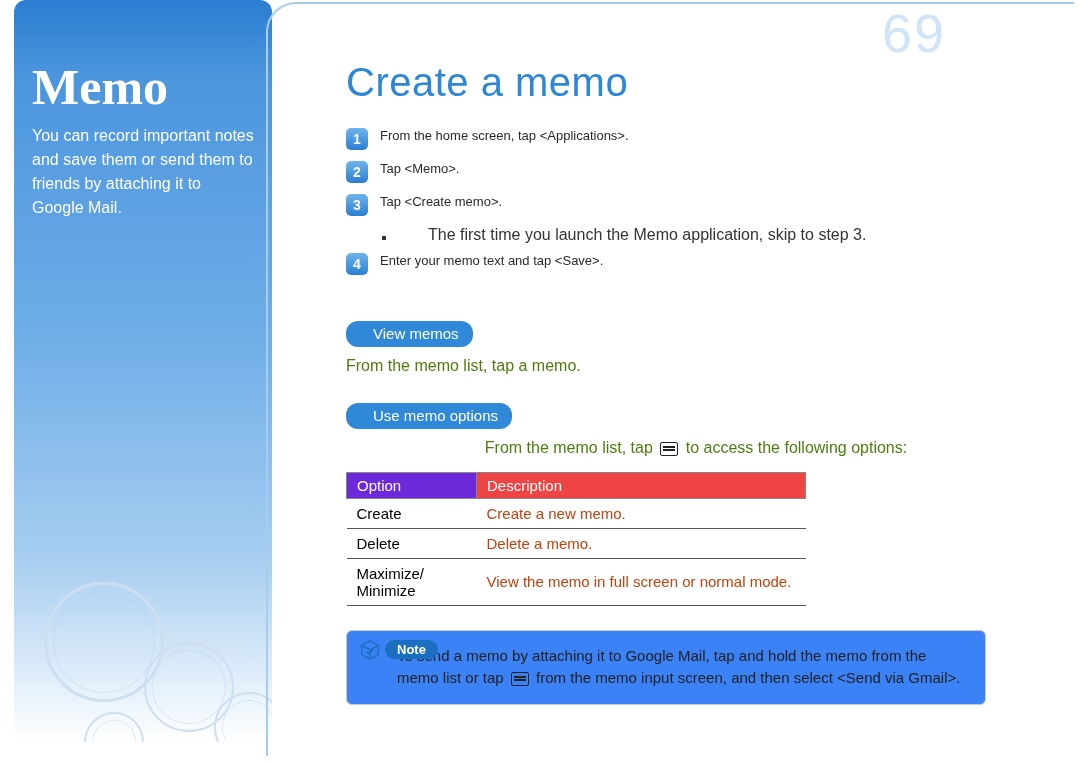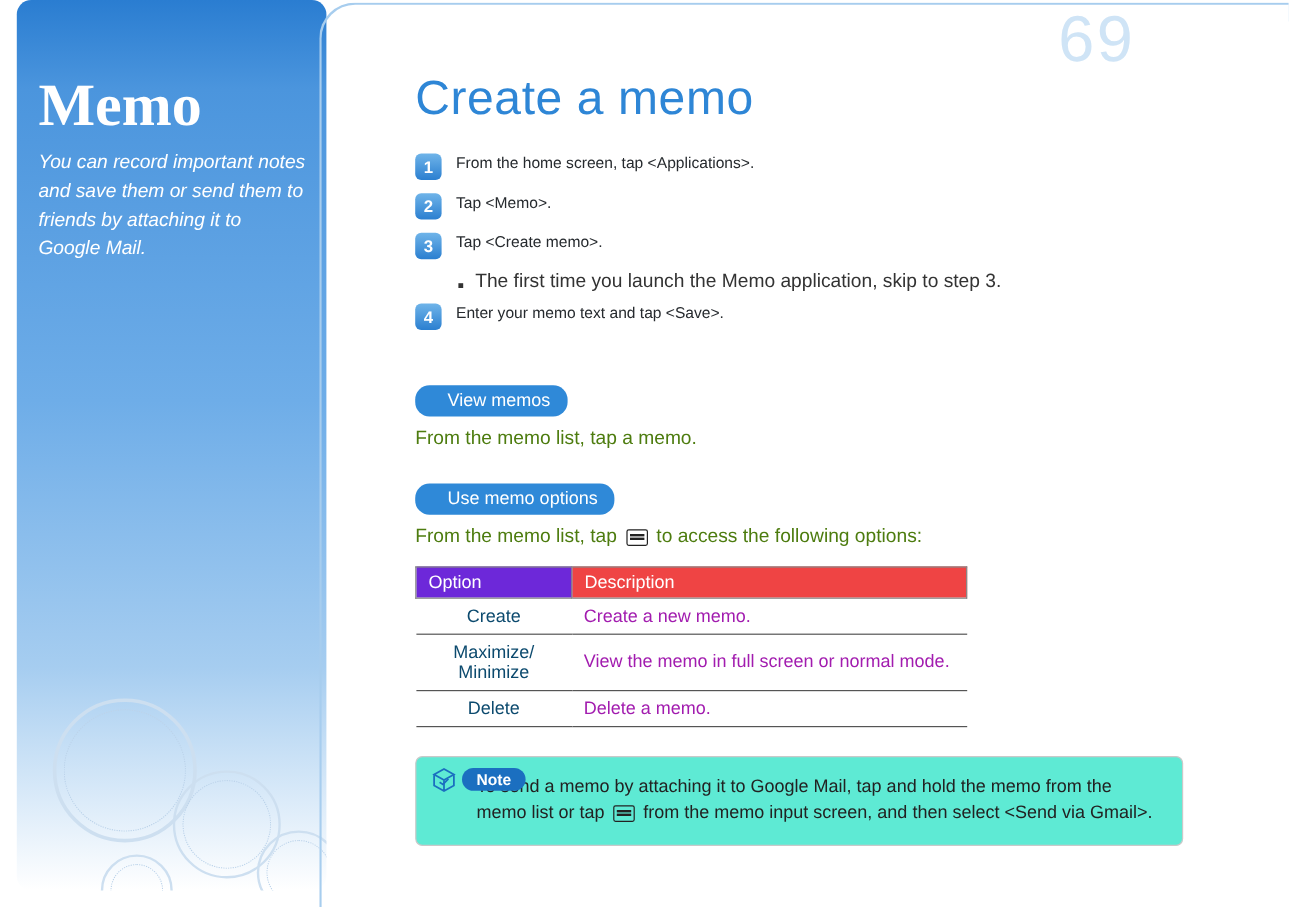--- a/index.html
+++ b/index.html
@@ -12,21 +12,21 @@
 
   
   .sidebar {
     position: absolute; left: 14px; top: 0; width: 258px; height: 742px;
     background: linear-gradient(180deg, #2a7dd1 0%, #4b95dd 10%, #6eade8 45%, #a6cdf0 75%, #ffffff 100%);
     border-radius: 12px 12px 12px 12px;
     padding: 58px 16px 16px 18px;
     overflow: hidden;
   }
   .sidebar-title { font-family: Georgia, 'Times New Roman', serif; font-size: 50px; color: #fff; font-weight: 700; margin-bottom: 8px; }
-  .sidebar-desc { font-size: 16px; color: #fff; line-height: 1.5; font-weight: 300; font-style: italic; }
+  .sidebar-desc { font-size: 16px; color: #fff; line-height: 1.5; font-weight: 300; }
 
   .circles { position: absolute; left: 60px; bottom: 40px; }
   .circle { position: absolute; border: 2px solid #cddff0; border-radius: 50%; }
   .circle::before { content:""; position:absolute; inset:6px; border:1px dotted #bcd3ea; border-radius:50%; }
   .c1 { width: 120px; height: 120px; left: -30px; top: -120px; border-width:3px; }
   .c2 { width: 90px; height: 90px; left: 70px; top: -60px; }
   .c3 { width: 70px; height: 70px; left: 140px; top: -10px; }
   .c4 { width: 60px; height: 60px; left: 10px; top: 10px; }
   .outline {
     position:absolute; left:266px; top:2px; width:808px; height:754px;
@@ -38,43 +38,43 @@
   .main-title { font-size: 40px; color: #2e86d6; font-weight: 400; margin-bottom: 22px; font-family: Arial, Helvetica, sans-serif; letter-spacing: 0.5px; }
 
   .steps { margin-bottom: 26px; }
   .step { display: flex; align-items: flex-start; margin-bottom: 10px; }
   .step-badge {
     width: 22px; height: 22px; border-radius: 5px; background: linear-gradient(180deg,#6fb4e9,#2b7fd0);
     color: #fff; font-size: 14px; font-weight: 700; display:flex; align-items:center; justify-content:center;
     margin-right: 12px; flex-shrink: 0; margin-top: 1px;
   }
   .step-text { font-size: 13px; color: #262a2e; line-height: 1.35; }
-  .step-sub { display:flex; margin-left: 36px; margin-top: 2px; margin-bottom: 8px; }
+  .step-sub { display:flex; margin-left: 36px; margin-top: 2px; margin-bottom: 8px; gap: 32px; }
   .step-sub .dot { width:4px;height:4px;background:#333;margin-top:10px;margin-right:10px;flex-shrink:0; }
   .step-sub-text { font-size:16px; color:#333; }
 
   .pill {
     display:inline-block; background:#2f89d8; color:#fff; font-size:15px; padding:4px 14px 5px 27px;
     border-radius: 12px; margin-bottom: 8px;
   }
   .section-text { font-size:16px; color:#4d7c0f; margin-bottom: 26px; line-height:1.4; }
 
   .menu-icon {
     display:inline-block; width:18px; height:14px; position:relative; vertical-align:middle;
     border:1.5px solid #222; border-radius:2px; margin:0 3px;
   }
   .menu-icon::before { content:""; position:absolute; left:2px; right:2px; top:3px; height:1.5px; background:#222; box-shadow: 0 3px 0 #222; }
 
   table.opts { width: 460px; border-collapse: collapse; font-size:15px; margin-bottom: 24px; }
   table.opts th { background:#ef4444; color:#fff; text-align:left; font-weight:400; padding:4px 10px; border:1px solid #888; }
   table.opts th.left { background:#6d28d9; width:130px; }
-  table.opts td { border-bottom:1px solid #555; padding:6px 10px; color:#a21caf; }
-  table.opts td.opt { color:#0c4a6e;text-align:center; }
+  table.opts td { border-bottom:1px solid #555; padding:6px 10px; color:#c2410c; }
+  table.opts td.opt { color:#000000; }
 
-  .note-box { border:1px solid #c9c9c9; border-radius:6px; padding:10px 16px 14px 50px; width: 640px; background:#5eead4; position:relative; }
+  .note-box { border:1px solid #c9c9c9; border-radius:6px; padding:10px 16px 14px 50px; width: 640px; background:#3b82f6; position:relative; }
   .note-head { position:absolute; left:12px; top:8px; display:flex; align-items:center; }
   .note-cube { width:22px;height:22px; position:relative; margin-right:4px; }
   .note-cube svg { width:22px;height:22px; }
   .note-pill { background:#1b6fc0; color:#fff; font-size:13px; padding:2px 12px; border-radius:10px; font-weight:700; }
   .note-text { font-size:15px; color:#222; line-height:1.5; margin-top: 4px; }
 
 </style>
 </head>
 <body>
 
@@ -119,43 +119,43 @@
         <div class="step-badge">4</div>
         <div class="step-text">Enter your memo text and tap &lt;Save&gt;.</div>
       </div>
     </div>
 
     <div style="height:20px"></div>
     <div class="pill">View memos</div>
     <div class="section-text">From the memo list, tap a memo.</div>
 
     <div class="pill">Use memo options</div>
-    <div class="section-text" style="margin-bottom:12px;">
+    <div class="section-text" style="margin-bottom:12px;text-align:center;">
       <span>From the memo list, tap </span>
       <span class="menu-icon"></span>
       <span> to access the following options:</span>
     </div>
 
     <table class="opts">
       <tbody>
           <tr>
         <th class="left">Option</th>
         <th>Description</th>
       </tr>
       <tr>
         <td class="opt">Create</td>
         <td>Create a new memo.</td>
       </tr>
       <tr>
+        <td class="opt">Delete</td>
+        <td>Delete a memo.</td>
+      </tr>
+      <tr>
         <td class="opt">Maximize/ Minimize</td>
         <td>View the memo in full screen or normal mode.</td>
-      </tr>
-      <tr>
-        <td class="opt">Delete</td>
-        <td>Delete a memo.</td>
       </tr>
     </tbody>
       </table>
 
     <div class="note-box">
       <div class="note-head">
         <span class="note-cube">
           <svg viewBox="0 0 24 24">
               <path fill="none" stroke="#1b6fc0" stroke-width="1.6" d="M12 2 L21 7 L12 12 L3 7 Z M3 7 V17 L12 22 L21 17 V7 M12 12 V22"></path>
               <path stroke="#1b6fc0" stroke-width="1.6" fill="none" d="M8 14 l3 2 l5 -5"></path>

